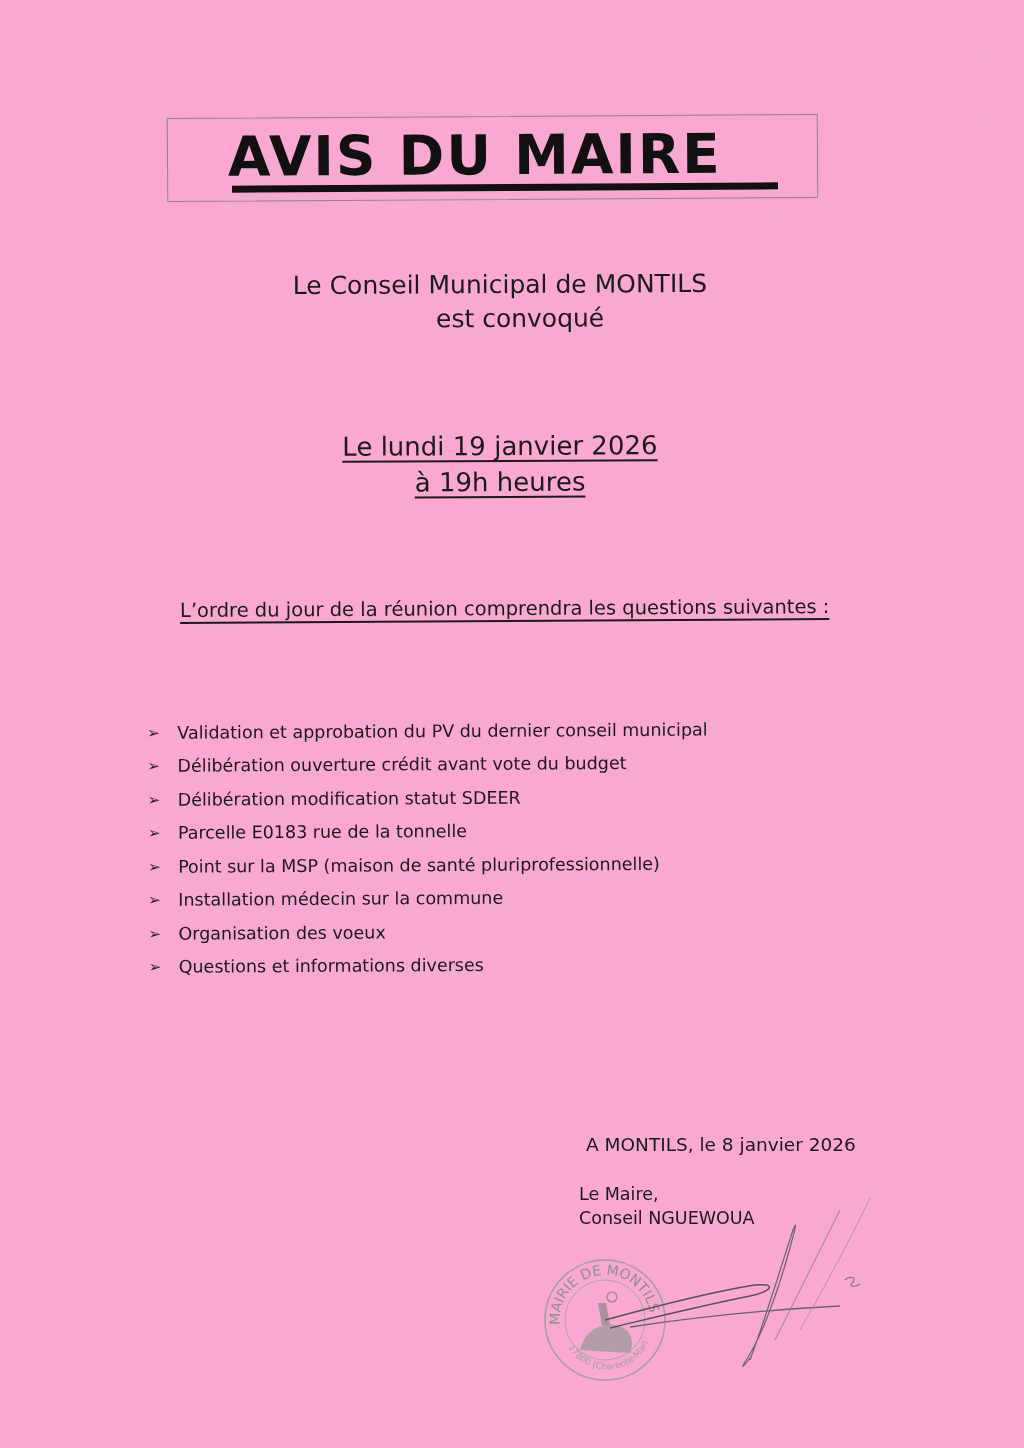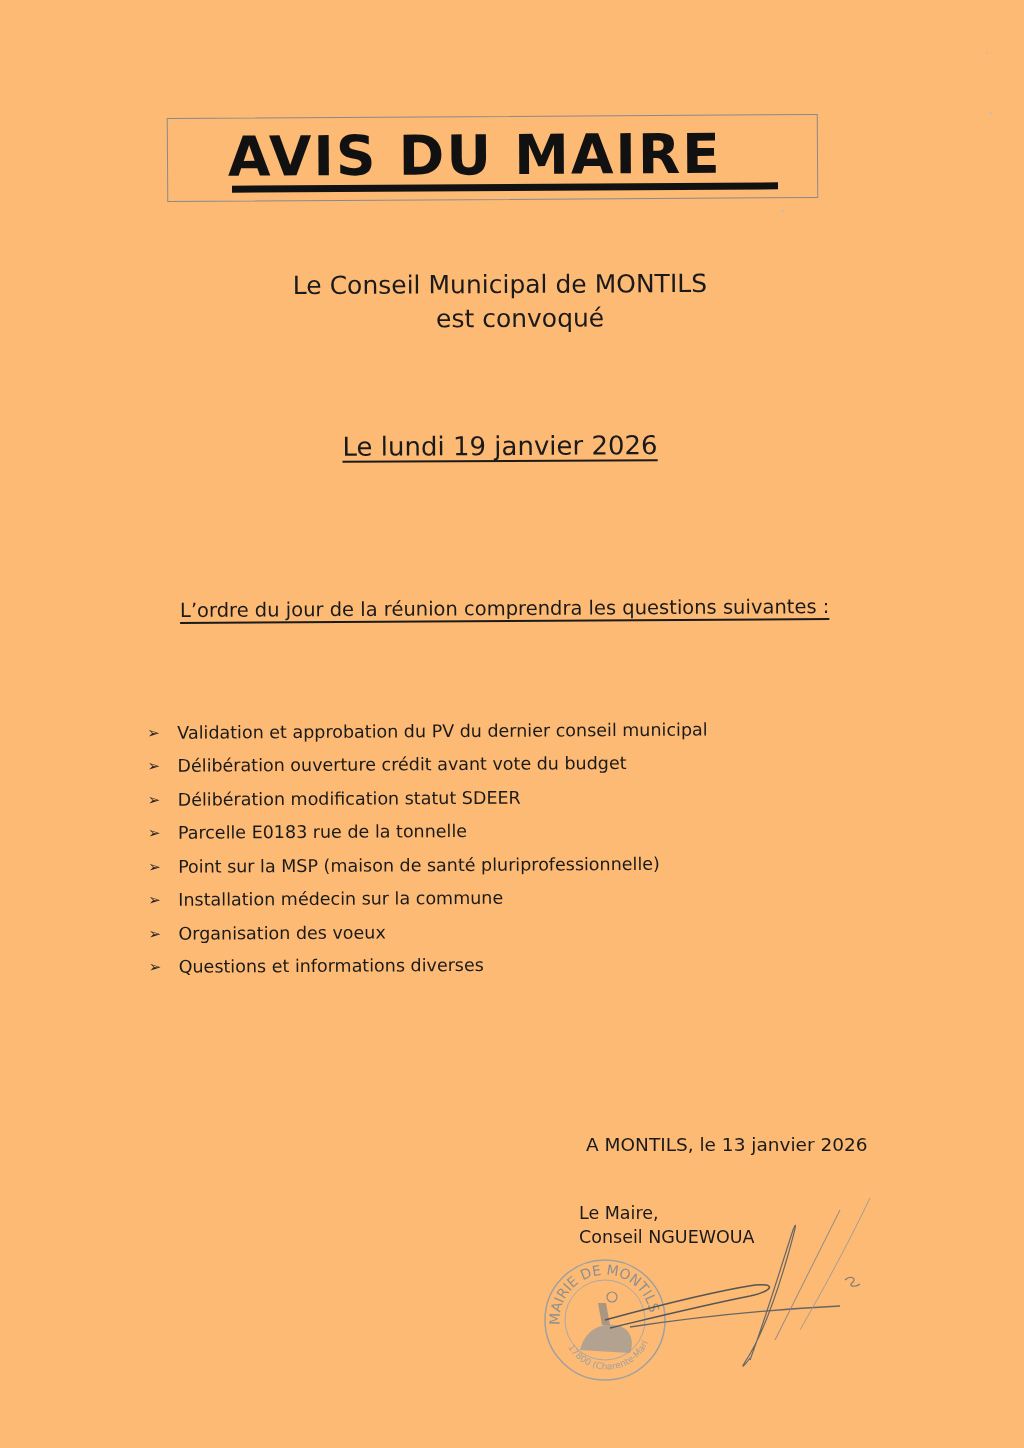--- a/index.html
+++ b/index.html
@@ -1,21 +1,21 @@
 <!DOCTYPE html>
 <html><head>
   <meta charset="utf-8">
   <style>
     html, body { margin: 0; padding: 0; }
     body {
       width: 1024px; height: 1448px; position: relative; overflow: hidden;
       background: #ffffff; color: #161616;
       font-family: "DejaVu Sans", sans-serif;
     }
-    .page { position: absolute; inset: 0; background: #fdba74; }
+    .page { position: absolute; inset: 0; background: #f9a8d4; }
     .speck { position: absolute; width: 2px; height: 2px; background: #bbb; border-radius: 1px; }
 
     .title-box {
       position: absolute; left: 167px; top: 116px; width: 651px; height: 84px;
       border: 1.5px solid #8a8a8a; transform: rotate(-0.35deg); box-sizing: border-box;
     }
     .title {
       position: absolute; left: 228px; top: 122px; width: 560px;
       font-family: "DejaVu Sans", sans-serif; font-weight: bold;
       font-size: 55px; letter-spacing: 2px; color: #111; line-height: 66px;
@@ -44,21 +44,21 @@
       font-size: 19.5px; color: #1a1a1a; transform: rotate(-0.35deg);
       text-decoration: underline; text-underline-offset: 5px; text-decoration-thickness: 2px;
       white-space: nowrap;
     }
 
     .agenda { position: absolute; left: 148px; top: 714px; width: 620px; margin: 0; padding: 0; list-style: none; transform: rotate(-0.35deg); }
     .agenda li { height: 33.5px; display: flex; align-items: center; font-size: 17.5px; color: #1a1a1a; white-space: nowrap; }
     .agenda .bullet { width: 30px; font-size: 15px; color: #222; }
 
     .place-date { position: absolute; left: 586px; top: 1134px; font-size: 18.5px; color: #1a1a1a; white-space: nowrap; }
-    .signer { position: absolute; left: 579px; top: 1182px; font-size: 17.5px; line-height: 24px; color: #1a1a1a; margin-top: 19px; }
+    .signer { position: absolute; left: 579px; top: 1182px; font-size: 17.5px; line-height: 24px; color: #1a1a1a; }
 
     .stamp { position: absolute; left: 540px; top: 1255px; width: 130px; height: 130px; }
     .signature { position: absolute; left: 600px; top: 1190px; width: 290px; height: 200px; }
   </style>
 </head>
 <body>
 
 <div class="page">
   <div class="speck" style="left:986px;top:52px"></div>
   <div class="speck" style="left:990px;top:112px"></div>
@@ -68,20 +68,21 @@
   <div class="title">AVIS DU MAIRE</div>
   <div class="title-underline"></div>
 
   <div class="subtitle">
     <span class="l1">Le Conseil Municipal de MONTILS</span>
     <span class="l2">est convoqué</span>
   </div>
 
   <div class="date-block">
     <span>Le lundi 19 janvier 2026</span><br>
+    <span>à 19h heures</span>
   </div>
 
   <div class="agenda-heading">L’ordre du jour de la réunion comprendra les questions suivantes :</div>
 
   <ul class="agenda">
     <li>
         <span class="bullet">➢</span>
         <span>Validation et approbation du PV du dernier conseil municipal</span>
       </li>
     <li>
@@ -107,21 +108,21 @@
     <li>
         <span class="bullet">➢</span>
         <span>Organisation des voeux</span>
       </li>
     <li>
         <span class="bullet">➢</span>
         <span>Questions et informations diverses</span>
       </li>
   </ul>
 
-  <div class="place-date">A MONTILS, le 13 janvier 2026</div>
+  <div class="place-date">A MONTILS, le 8 janvier 2026</div>
   <div class="signer">
     <div>Le Maire,</div>
     <div>Conseil NGUEWOUA</div>
   </div>
 
   <svg class="stamp" viewBox="0 0 130 130">
     <defs>
       <path id="stampTop" d="M 20 70 A 45 45 0 0 1 110 60"></path>
       <path id="stampBot" d="M 28 92 A 45 45 0 0 0 108 88"></path>
     </defs>

